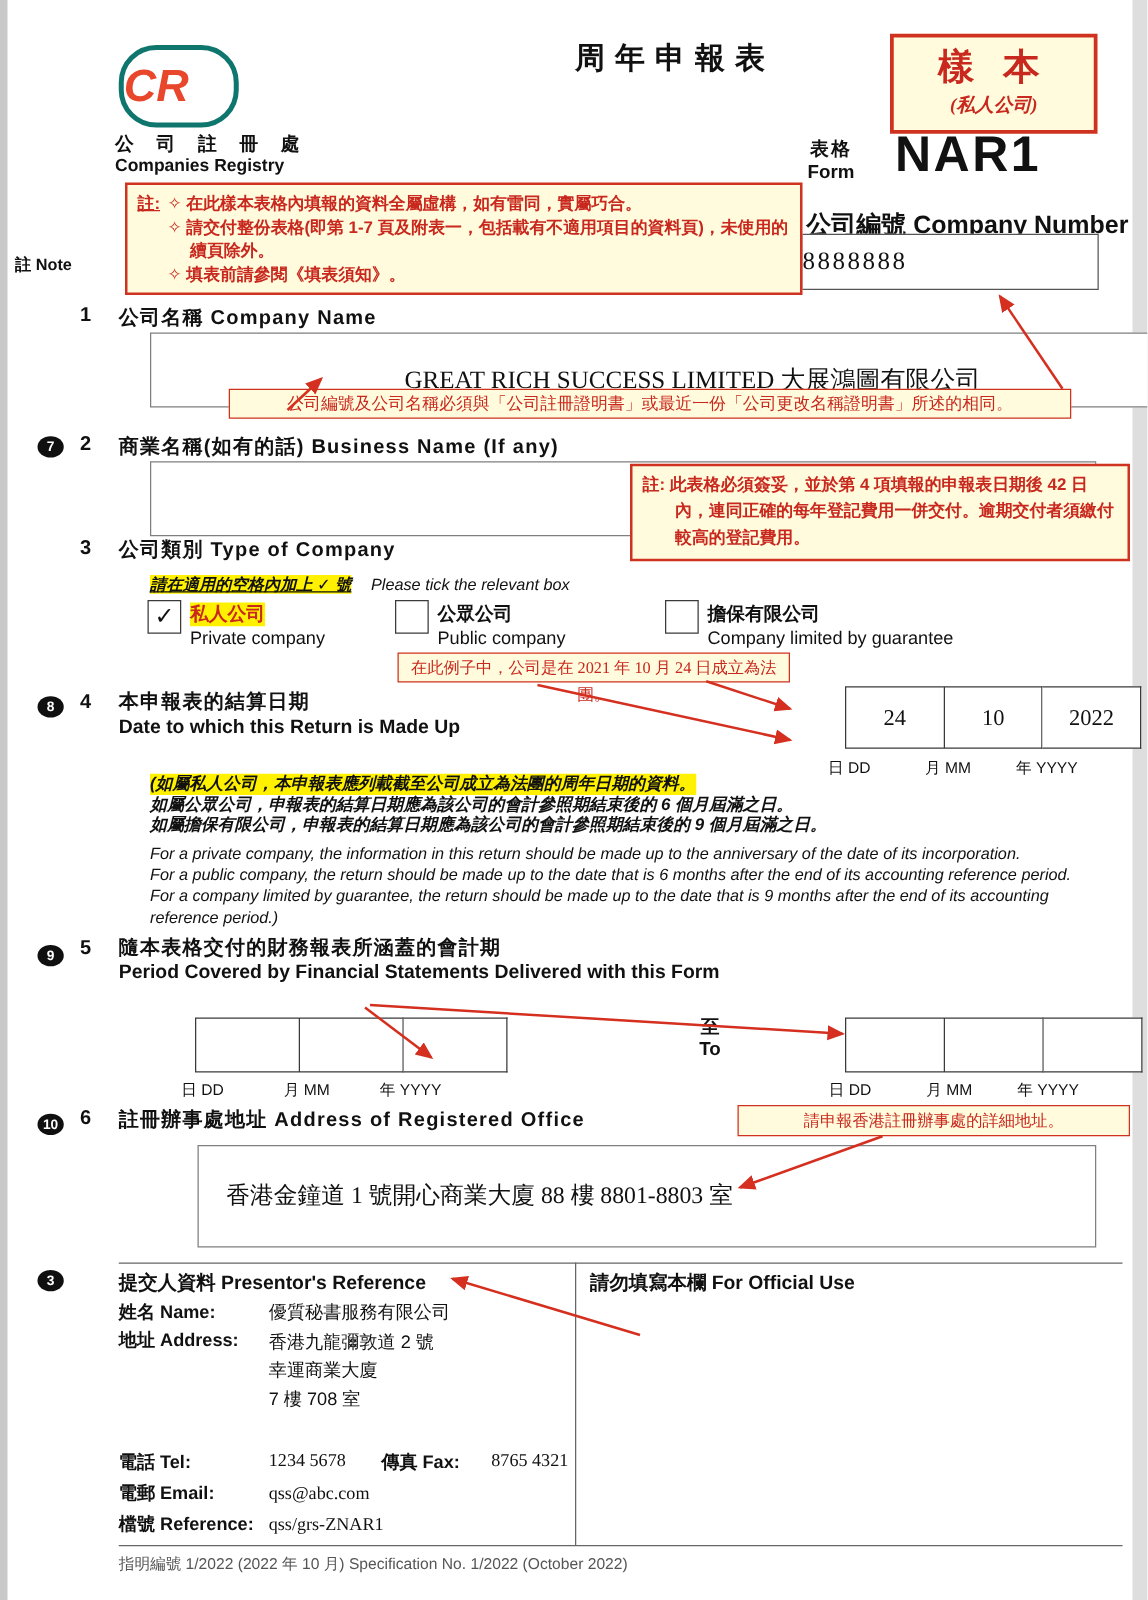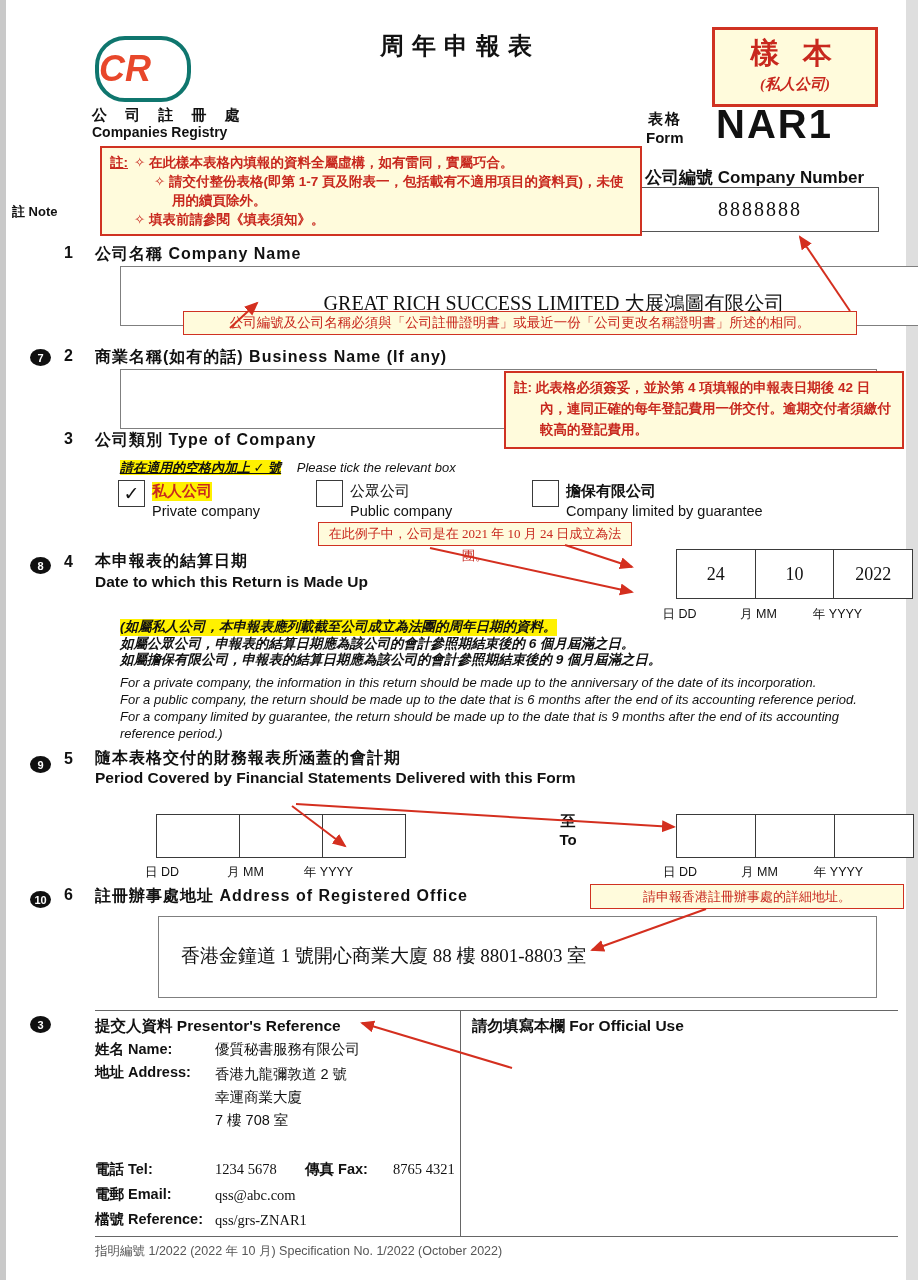--- a/index.html
+++ b/index.html
@@ -37,41 +37,41 @@
 
   <div class="abs edge" style="left:0;top:0;width:6px;height:1280px;"></div>
   <div class="abs edge" style="left:906px;top:0;width:12px;height:1280px;background:#dedede;"></div>
 
   <div class="abs" style="left:95px;top:36px;width:88px;height:58px;border:4px solid #0f766e;border-radius:30px;display:flex;align-items:center;justify-content:flex-start;">
     <span class="b i" style="font-size:36px;color:#e8472b;">CR</span>
   </div>
   <div class="abs b" style="left:92px;top:106px;font-size:15px;letter-spacing:7px;">公 司 註 冊 處</div>
   <div class="abs b" style="left:92px;top:124px;font-size:14px;">Companies Registry</div>
 
-  <div class="abs" style="left:300px;top:30px;width:320px;text-align:center;font-size:24px;letter-spacing:8px;font-weight:bold;">周年申報表</div>
+  <div class="abs" style="left:300px;top:30px;width:320px;text-align:right;font-size:24px;letter-spacing:8px;font-weight:bold;">周年申報表</div>
 
   <div class="abs" style="left:712px;top:27px;width:160px;height:74px;background:#fffbdc;border:3px solid #d03222;text-align:center;z-index:5;">
     <div class="serif b red" style="font-size:29px;letter-spacing:8px;margin-top:4px;">樣 本</div>
     <div class="serif b i red" style="font-size:15px;margin-top:1px;">(私人公司)</div>
   </div>
 
   <div class="abs b" style="left:648px;top:110px;font-size:15px;letter-spacing:2px;">表格</div>
   <div class="abs b" style="left:646px;top:129px;font-size:15px;">Form</div>
   <div class="abs" style="left:716px;top:102px;font-size:40px;font-weight:900;letter-spacing:2px;">NAR1</div>
 
-  <div class="abs b" style="left:645px;top:166px;font-size:17px;">公司編號  Company Number</div>
-  <div class="abs fieldbox" style="left:641px;top:187px;width:236px;height:43px;border-color:#555;display:flex;align-items:center;justify-content:center;">
+  <div class="abs b" style="left:645px;top:166px;font-size:20px;">公司編號  Company Number</div>
+  <div class="abs fieldbox" style="left:641px;top:187px;width:236px;height:43px;border-color:#555;display:flex;align-items:center;">
     <span class="serif" style="font-size:20px;letter-spacing:2px;">8888888</span>
   </div>
 
   <div class="abs notebox" style="left:100px;top:146px;width:522px;height:74px;padding:6px 8px;font-size:13.5px;line-height:1.4;display:flex;gap:6px;">
     <span style="text-decoration:underline;">註:</span>
     <span>
       <span style="display:block;padding-left:18px;text-indent:-18px;">✧ 在此樣本表格內填報的資料全屬虛構，如有雷同，實屬巧合。</span>
-      <span style="display:block;padding-left:18px;text-indent:-18px;margin-left:20px;">✧ 請交付整份表格(即第 1-7 頁及附表一，包括載有不適用項目的資料頁)，未使用的續頁除外。</span>
+      <span style="display:block;padding-left:18px;text-indent:-18px;">✧ 請交付整份表格(即第 1-7 頁及附表一，包括載有不適用項目的資料頁)，未使用的續頁除外。</span>
       <span style="display:block;padding-left:18px;text-indent:-18px;">✧ 填表前請參閱《填表須知》。</span>
     </span>
   </div>
 
   <div class="abs b" style="left:12px;top:203px;font-size:13px;">註 Note</div>
 
   <div class="abs secnum" style="left:64px;top:244px;">1</div>
   <div class="abs sectitle" style="left:95px;top:244px;">公司名稱  Company Name</div>
   <div class="abs fieldbox" style="left:120px;top:266px;width:868px;height:60px;display:flex;align-items:flex-end;justify-content:center;padding-bottom:8px;box-sizing:border-box;">
     <span class="serif" style="font-size:20px;">GREAT RICH SUCCESS LIMITED  大展鴻圖有限公司</span>
@@ -93,21 +93,21 @@
     <span class="i" style="margin-left:12px;">Please tick the relevant box</span>
   </div>
 
   <div class="abs cb hl" style="left:118px;top:480px;">
     <span>✓</span>
   </div>
   <div class="abs b hl red" style="left:152px;top:482px;font-size:15px;text-align:center;">私人公司</div>
   <div class="abs" style="left:152px;top:503px;font-size:14.5px;">Private company</div>
 
   <div class="abs cb" style="left:316px;top:480px;"></div>
-  <div class="abs" style="left:350px;top:482px;font-size:15px;font-weight:normal;">公眾公司</div>
+  <div class="abs" style="left:350px;top:482px;font-size:15px;font-weight:bold;">公眾公司</div>
   <div class="abs" style="left:350px;top:503px;font-size:14.5px;">Public company</div>
 
   <div class="abs cb" style="left:532px;top:480px;"></div>
   <div class="abs" style="left:566px;top:482px;font-size:15px;font-weight:bold;">擔保有限公司</div>
   <div class="abs" style="left:566px;top:503px;font-size:14.5px;">Company limited by guarantee</div>
 
   <div class="abs annot" style="left:318px;top:522px;width:312px;height:22px;font-size:13px;line-height:22px;">在此例子中，公司是在 2021 年 10 月 24 日成立為法團。</div>
 
   <div class="abs marker" style="left:30px;top:557px;">8</div>
   <div class="abs secnum" style="left:64px;top:553px;">4</div>

